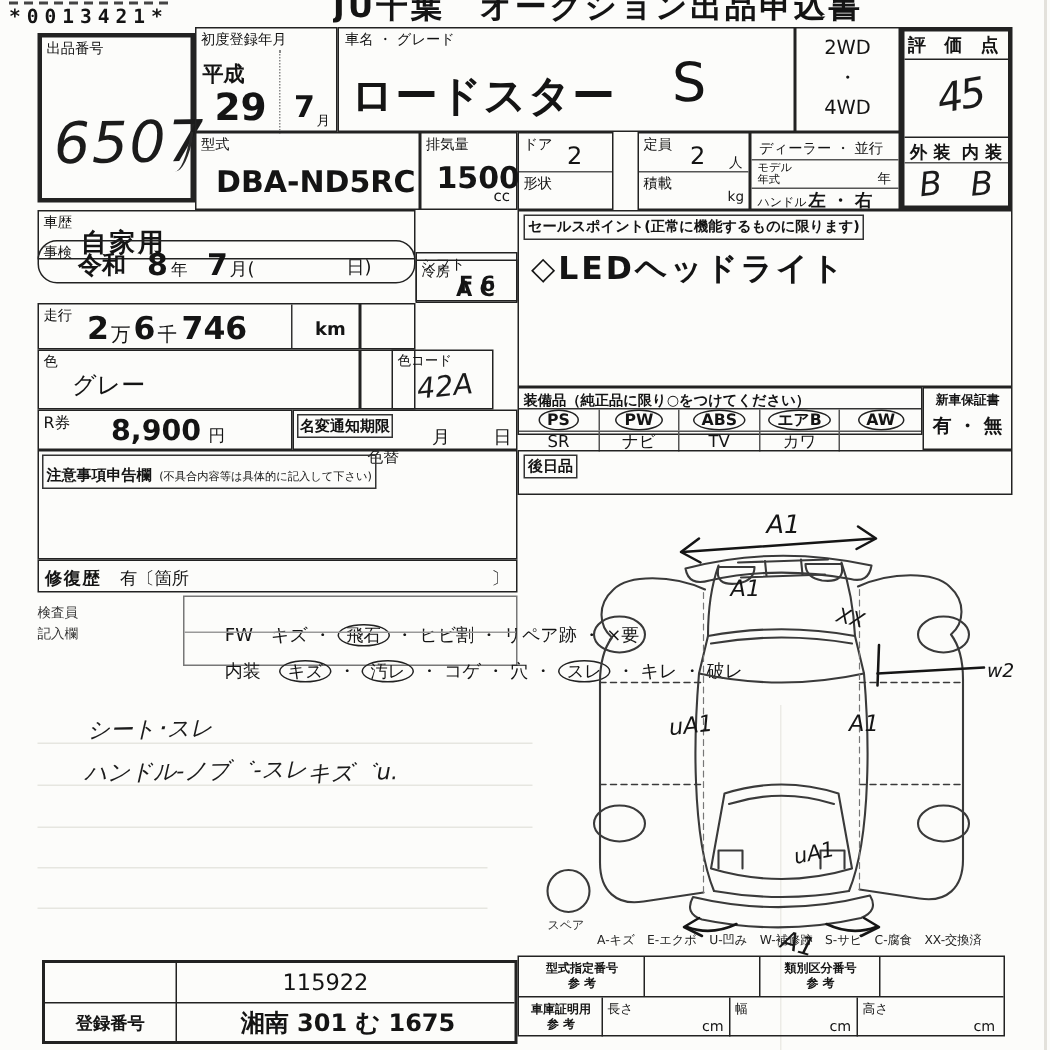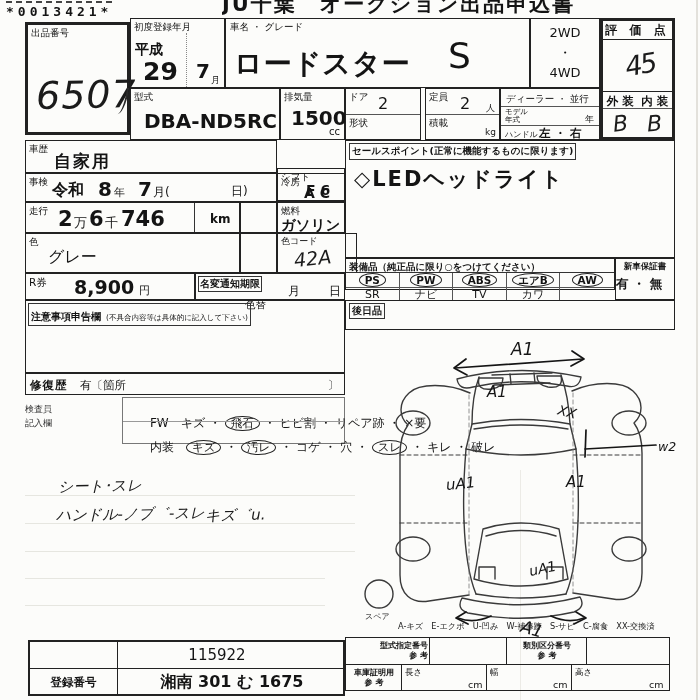--- a/index.html
+++ b/index.html
@@ -83,21 +83,21 @@
 
   <div class="bx" style="left:130px;top:88px;width:150px;height:52px;">
     <span class="abs lb" style="left:3px;top:3px;">型式</span>
     <span class="abs b" style="left:13px;top:20px;font-size:20px;">DBA-ND5RC</span>
   </div>
   <div class="bx" style="left:280px;top:88px;width:65px;height:52px;">
     <span class="abs lb" style="left:3px;top:3px;">排気量</span>
     <span class="abs b" style="left:10px;top:17px;font-size:20px;">1500</span>
     <span class="abs" style="right:4px;bottom:2px;font-size:10px;">cc</span>
   </div>
-  <div class="bx" style="left:345px;top:88px;width:76px;height:52px;">
+  <div class="bx" style="left:345px;top:88px;width:64px;height:52px;">
     <span class="abs lb" style="left:3px;top:3px;">ドア</span>
     <span class="abs" style="left:32px;top:5px;font-size:16px;">2</span>
     <div class="abs" style="left:0;top:25px;width:100%;height:1px;background:#555;"></div>
     <span class="abs lb" style="left:3px;top:29px;">形状</span>
   </div>
   <div class="bx" style="left:425px;top:88px;width:75px;height:52px;">
     <span class="abs lb" style="left:3px;top:3px;">定員</span>
     <span class="abs" style="left:34px;top:5px;font-size:16px;">2</span>
     <span class="abs" style="right:4px;top:13px;font-size:9px;">人</span>
     <div class="abs" style="left:0;top:25px;width:100%;height:1px;background:#555;"></div>
@@ -116,21 +116,21 @@
 
   <div class="bx" style="left:25px;top:140px;width:252px;height:33px;">
     <span class="abs lb" style="left:3px;top:3px;">車歴</span>
     <span class="abs b" style="left:28px;top:9px;font-size:17px;letter-spacing:2px;">自家用</span>
   </div>
   <div class="bx" style="left:277px;top:140px;width:68px;height:33px;margin-top:28px;">
     <span class="abs lb" style="left:3px;top:3px;">シフト</span>
     <span class="abs b" style="left:28px;top:13px;font-size:14px;">F 6</span>
   </div>
 
-  <div class="bx" style="left:25px;top:173px;width:252px;height:29px;">
+  <div class="bx" style="left:25px;top:160px;width:252px;height:29px;border-radius:13px;">
     <span class="abs lb" style="left:3px;top:3px;">事検</span>
     <span class="abs b" style="left:26px;top:6px;font-size:16px;">令和</span>
     <span class="abs b" style="left:72px;top:3px;font-size:20px;">8</span>
     <span class="abs" style="left:88px;top:11px;font-size:11px;">年</span>
     <span class="abs b" style="left:112px;top:3px;font-size:20px;">7</span>
     <span class="abs" style="left:127px;top:10px;font-size:12px;">月(</span>
     <span class="abs" style="left:205px;top:9px;font-size:12px;">日)</span>
   </div>
   <div class="bx" style="left:277px;top:173px;width:68px;height:29px;">
     <span class="abs lb" style="left:3px;top:3px;">冷房</span>
@@ -141,33 +141,29 @@
     <span class="abs lb" style="left:3px;top:3px;">走行</span>
     <span class="abs b" style="left:32px;top:4px;font-size:21px;">2</span>
     <span class="abs" style="left:48px;top:11px;font-size:13px;">万</span>
     <span class="abs b" style="left:63px;top:4px;font-size:21px;">6</span>
     <span class="abs" style="left:79px;top:11px;font-size:13px;">千</span>
     <span class="abs b" style="left:95px;top:4px;font-size:21px;">746</span>
     <div class="abs" style="left:168px;top:0;height:100%;border-left:1.2px solid #333;"></div>
     <span class="abs b" style="left:184px;top:9px;font-size:12px;">km</span>
   </div>
   <div class="bx" style="left:240px;top:202px;width:37px;height:31px;"></div>
-  <div class="bx" style="left:277px;top:202px;width:68px;height:31px;">
-    <span class="abs lb" style="left:3px;top:3px;">燃料</span>
-    <span class="abs b" style="left:3px;top:13px;font-size:14.5px;">ガソリン</span>
-  </div>
 
   <div class="bx" style="left:25px;top:233px;width:215px;height:40px;">
     <span class="abs lb" style="left:3px;top:3px;">色</span>
     <span class="abs" style="left:22px;top:13px;font-size:16px;">グレー</span>
   </div>
   <div class="bx" style="left:240px;top:233px;width:37px;height:40px;">
     <span class="abs" style="left:4px;top:16px;font-size:10.5px;margin-top:48px;">色替</span>
   </div>
-  <div class="bx" style="left:277px;top:233px;width:80px;height:40px;">
+  <div class="bx" style="left:261px;top:233px;width:68px;height:40px;">
     <span class="abs lb" style="left:3px;top:3px;font-size:9px;">色コード</span>
     <span class="abs hw" style="left:16px;top:13px;font-size:19px;transform:rotate(-6deg);">42A</span>
   </div>
 
   <div class="bx" style="left:25px;top:273px;width:170px;height:27px;">
     <span class="abs lb" style="left:3px;top:3px;font-size:10.5px;">R券</span>
     <span class="abs b" style="left:48px;top:2px;font-size:19px;">8,900</span>
     <span class="abs" style="left:113px;top:9px;font-size:11px;">円</span>
   </div>
   <div class="bx" style="left:195px;top:273px;width:150px;height:27px;">
@@ -235,21 +231,21 @@
     <div class="abs" style="left:0;top:29px;width:100%;height:13px;display:flex;font-size:11px;">
       <div class="ctr" style="width:20%;border-right:1px solid #555;box-sizing:border-box;">SR</div>
       <div class="ctr" style="width:20%;border-right:1px solid #555;box-sizing:border-box;">ナビ</div>
       <div class="ctr" style="width:20%;border-right:1px solid #555;box-sizing:border-box;">TV</div>
       <div class="ctr" style="width:20%;border-right:1px solid #555;box-sizing:border-box;">カワ</div>
       <div class="ctr" style="width:20%;"></div>
     </div>
   </div>
   <div class="bx" style="left:615px;top:258px;width:60px;height:42px;">
     <div class="abs b" style="left:0;top:2px;width:100%;text-align:center;font-size:8.5px;">新車保証書</div>
-    <div class="abs b" style="left:0;top:17px;width:100%;font-size:12.5px;">有 ・ 無</div>
+    <div class="abs b" style="left:0;top:17px;width:100%;text-align:center;font-size:12.5px;">有 ・ 無</div>
   </div>
   <div class="bx" style="left:345px;top:300px;width:330px;height:30px;">
     <span class="abs b" style="left:3px;top:2px;font-size:10px;border:1px solid #333;padding:0 2px;">後日品</span>
   </div>
 
   <svg class="abs" style="left:345px;top:333px;" width="350" height="315" viewBox="0 0 350 315">
     <g fill="none" stroke="#3a3a3a" stroke-width="1.4" stroke-linecap="round" stroke-linejoin="round">
       <path d="M112,46 Q172,30 236,44 Q234,56 222,53 Q172,44 128,54 Q114,58 112,46 Z"></path>
       <path d="M134,44 C129,58 127,74 127,91"></path>
       <path d="M216,42 C221,56 224,72 225,91"></path>
@@ -312,21 +308,21 @@
     <div class="abs ctr b" style="left:0;top:27px;width:87px;height:26px;font-size:11.5px;">登録番号</div>
     <div class="abs ctr b" style="left:87px;top:27px;width:230px;height:26px;font-size:16px;">湘南 301 む 1675</div>
   </div>
 
   <div class="bx" style="left:345px;top:637px;width:325px;height:54px;">
     <div class="abs" style="left:0;top:26px;width:100%;height:1.2px;background:#222;"></div>
 
     <div class="abs" style="left:83px;top:0;height:26px;width:1.2px;background:#222;"></div>
     <div class="abs" style="left:160px;top:0;height:26px;width:1.2px;background:#222;"></div>
     <div class="abs" style="left:240px;top:0;height:26px;width:1.2px;background:#222;"></div>
-    <div class="abs" style="left:2px;top:3px;width:80px;text-align:right;font-size:8px;line-height:1.3;font-weight:bold;">
+    <div class="abs" style="left:2px;top:3px;width:80px;text-align:center;font-size:8px;line-height:1.3;font-weight:bold;">
       <div>型式指定番号</div>
         <div>参 考</div>
     </div>
     <div class="abs" style="left:163px;top:3px;width:76px;text-align:center;font-size:8px;line-height:1.3;font-weight:bold;">
       <div>類別区分番号</div>
         <div>参 考</div>
     </div>
 
     <div class="abs" style="left:55px;top:27px;height:26px;width:1.2px;background:#222;"></div>
     <div class="abs" style="left:140px;top:27px;height:26px;width:1.2px;background:#222;"></div>

